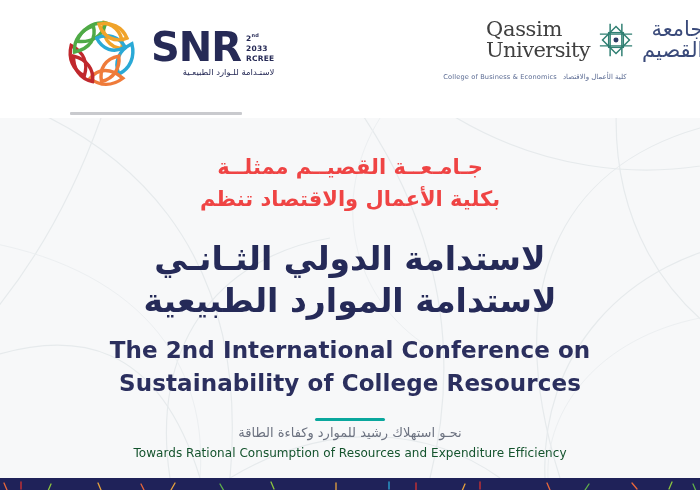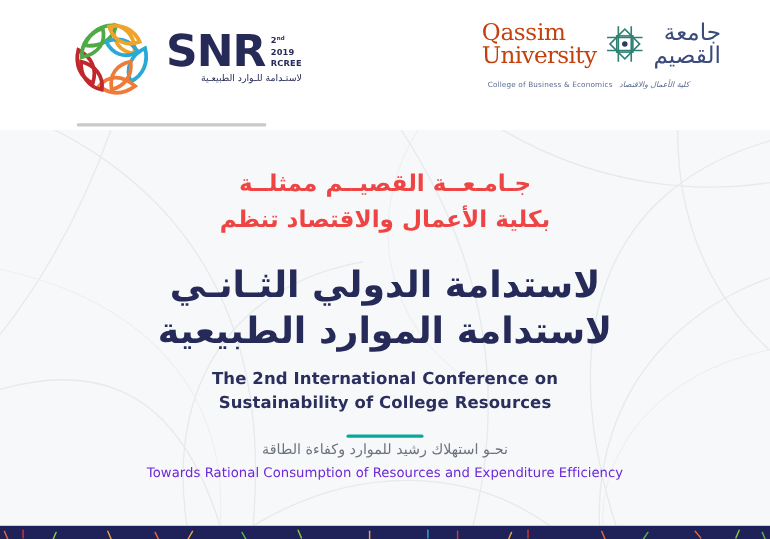--- a/index.html
+++ b/index.html
@@ -68,40 +68,41 @@
   .logo-right{
     position:absolute;left:438px;top:10px;
     width:190px;height:84px;
   }
   .qu-row{
     position:absolute;left:0;top:8px;
     display:flex;align-items:center;
   }
   .qu-en{
     font-family:"DejaVu Serif","Liberation Serif",serif;
-    color:#c2410c;
+    color:#404040;
     line-height:0.95;
+    margin-left:48px;
   }
   .qu-en .l1{font-size:21px;letter-spacing:-0.3px;display:block;}
   .qu-en .l2{font-size:21px;letter-spacing:-0.6px;display:block;margin-top:1px;}
   .qu-emblem{
     width:44px;height:44px;margin:0 4px;flex:0 0 44px;
   }
   .qu-ar{
     font-size:21px;color:#3a4a7a;direction:rtl;
     font-family:"DejaVu Sans","Liberation Sans",sans-serif;
     line-height:1;
   }
   .qu-sub{
     position:absolute;left:4px;top:63px;width:186px;
     display:flex;justify-content:center;align-items:baseline;gap:6px;
     font-size:6.6px;color:#5a6a92;letter-spacing:0.15px;
     white-space:nowrap;
   }
-  .qu-sub-ar{direction:rtl;font-size:7px;font-style:italic;}
+  .qu-sub-ar{direction:rtl;font-size:7px;}
 
   .header-rule{
     position:absolute;left:70px;top:112px;width:172px;height:3px;
     background:#c9cace;border-radius:1px;z-index:6;
   }
 
   
   .body-band{
     position:absolute;left:0;top:118px;width:700px;height:360px;
     background:#f7f8f9;
@@ -131,41 +132,41 @@
     color:#252a58;
     font-size:33px;font-weight:bold;
     line-height:1.28;
     letter-spacing:0.2px;
   }
 
   .title-en{
     margin-top:12px;
     text-align:center;
     color:#2b2f5e;
-    font-size:15px;font-weight:bold;
+    font-size:23px;font-weight:bold;
     line-height:1.42;
     letter-spacing:0.1px;
   }
 
   .divider{
     margin-top:18px;
     width:70px;height:3px;background:#0aa79d;border-radius:2px;
   }
 
   .tag-ar{
     margin-top:4px;
     direction:rtl;text-align:center;
     color:#6c7280;
     font-size:13px;
     letter-spacing:0.2px;
   }
   .tag-en{
     margin-top:6px;
     text-align:center;
-    color:#6d28d9;
+    color:#14532d;
     font-size:12px;
     letter-spacing:0.05px;
   }
 
   
   .footer-strip{
     position:absolute;left:0;top:478px;width:700px;height:12px;
     background:#1f2259;overflow:hidden;
   }
 </style>
@@ -193,21 +194,21 @@
             <path d="M44 16 C58 13 72 19 78 33 C63 39 49 32 44 16 Z" stroke="#f0a32a"></path>
           </g>
         </svg>
       </div>
 
       <div class="snr-block">
         <div class="snr-top">
           <div class="snr-word">SNR</div>
           <div class="snr-meta">
             <span><span>2</span><sup>nd</sup></span>
-            <span>2019</span>
+            <span>2033</span>
             <span>RCREE</span>
           </div>
         </div>
         <div class="snr-ar" style="margin-top:0;">لاستـدامة للـوارد الطبيعـية</div>
       </div>
     </div>
 
     <div class="logo-right">
       <div class="qu-row">
         <div class="qu-en">

